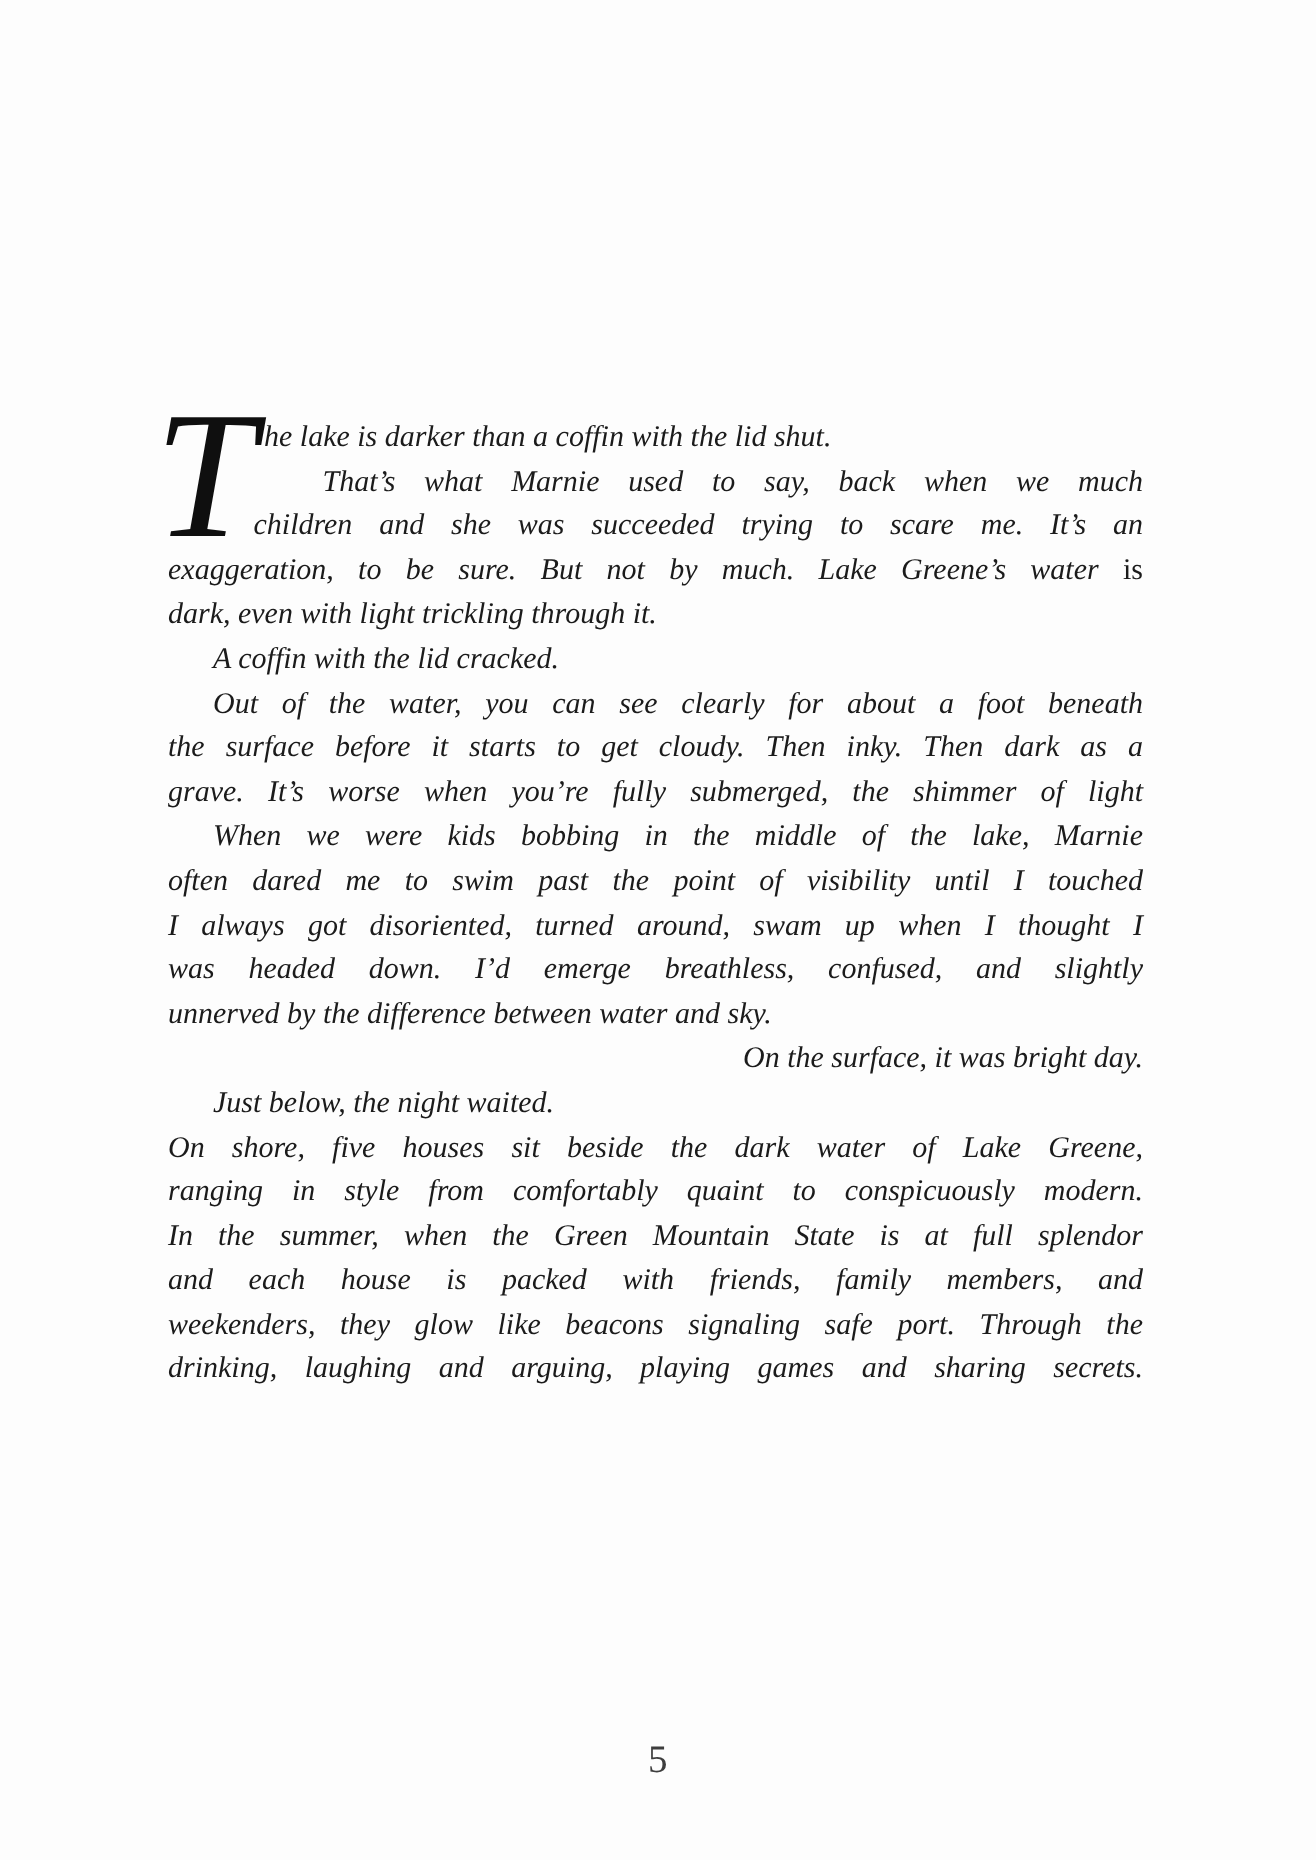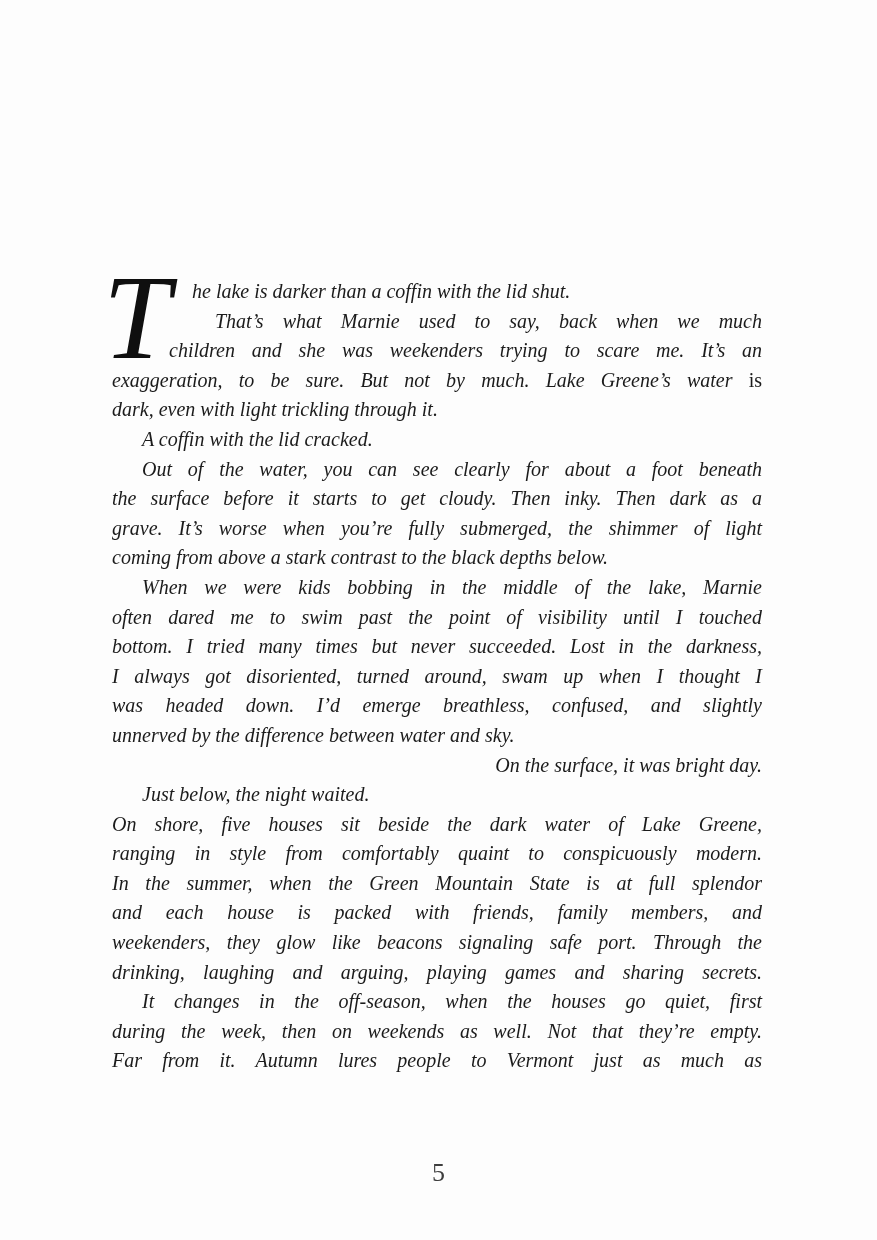--- a/index.html
+++ b/index.html
@@ -58,59 +58,52 @@
     color: #3e3e3e;
   }
 </style>
 </head>
 <body>
 
 <div class="page">
   <div class="drop-cap">T</div>
   <div class="text-block">
       <div>
-        <div class="line" style="margin-left: 80px;">he lake is darker than a coffin with the lid shut.</div>
+        <div class="line" style="margin-left: 64px;">he lake is darker than a coffin with the lid shut.</div>
       </div>
       <div>
         <div class="line just" style="margin-left: 103px;">That’s what Marnie used to say, back when we much</div>
-        <div class="line just" style="margin-left: 57px;">children and she was weekenders trying to scare me. It’s an</div>
+        <div class="line just" style="margin-left: 57px;">children and she was succeeded trying to scare me. It’s an</div>
         <div class="line just">exaggeration, to be sure. But not by much. Lake Greene’s water <span class="roman">is</span></div>
         <div class="line">dark, even with light trickling through it.</div>
       </div>
       <div>
         <div class="line" style="margin-left: 30px;">A coffin with the lid cracked.</div>
       </div>
       <div>
         <div class="line just" style="margin-left: 30px;">Out of the water, you can see clearly for about a foot beneath</div>
         <div class="line just">the surface before it starts to get cloudy. Then inky. Then dark as a</div>
         <div class="line just">grave. It’s worse when you’re fully submerged, the shimmer of light</div>
-        <div class="line">coming from above a stark contrast to the black depths below.</div>
       </div>
       <div>
         <div class="line just" style="margin-left: 30px;">When we were kids bobbing in the middle of the lake, Marnie</div>
         <div class="line just">often dared me to swim past the point of visibility until I touched</div>
-        <div class="line just">bottom. I tried many times but never succeeded. Lost in the darkness,</div>
         <div class="line just">I always got disoriented, turned around, swam up when I thought I</div>
         <div class="line just">was headed down. I’d emerge breathless, confused, and slightly</div>
         <div class="line">unnerved by the difference between water and sky.</div>
       </div>
       <div>
         <div class="line" style="margin-left: 30px; text-align: right;">On the surface, it was bright day.</div>
       </div>
       <div>
         <div class="line" style="margin-left: 30px; font-style: italic;">Just below, the night waited.</div>
       </div>
       <div>
         <div class="line just" style="">On shore, five houses sit beside the dark water of Lake Greene,</div>
         <div class="line just">ranging in style from comfortably quaint to conspicuously modern.</div>
         <div class="line just">In the summer, when the Green Mountain State is at full splendor</div>
         <div class="line just">and each house is packed with friends, family members, and</div>
         <div class="line just">weekenders, they glow like beacons signaling safe port. Through the</div>
         <div class="line just">drinking, laughing and arguing, playing games and sharing secrets.</div>
       </div>
-      <div>
-        <div class="line just" style="margin-left: 30px;">It changes in the off-season, when the houses go quiet, first</div>
-        <div class="line just">during the week, then on weekends as well. Not that they’re empty.</div>
-        <div class="line just">Far from it. Autumn lures people to Vermont just as much as</div>
-      </div>
     </div>
   <div class="folio">5</div>
 </div>
 
 </body></html>

